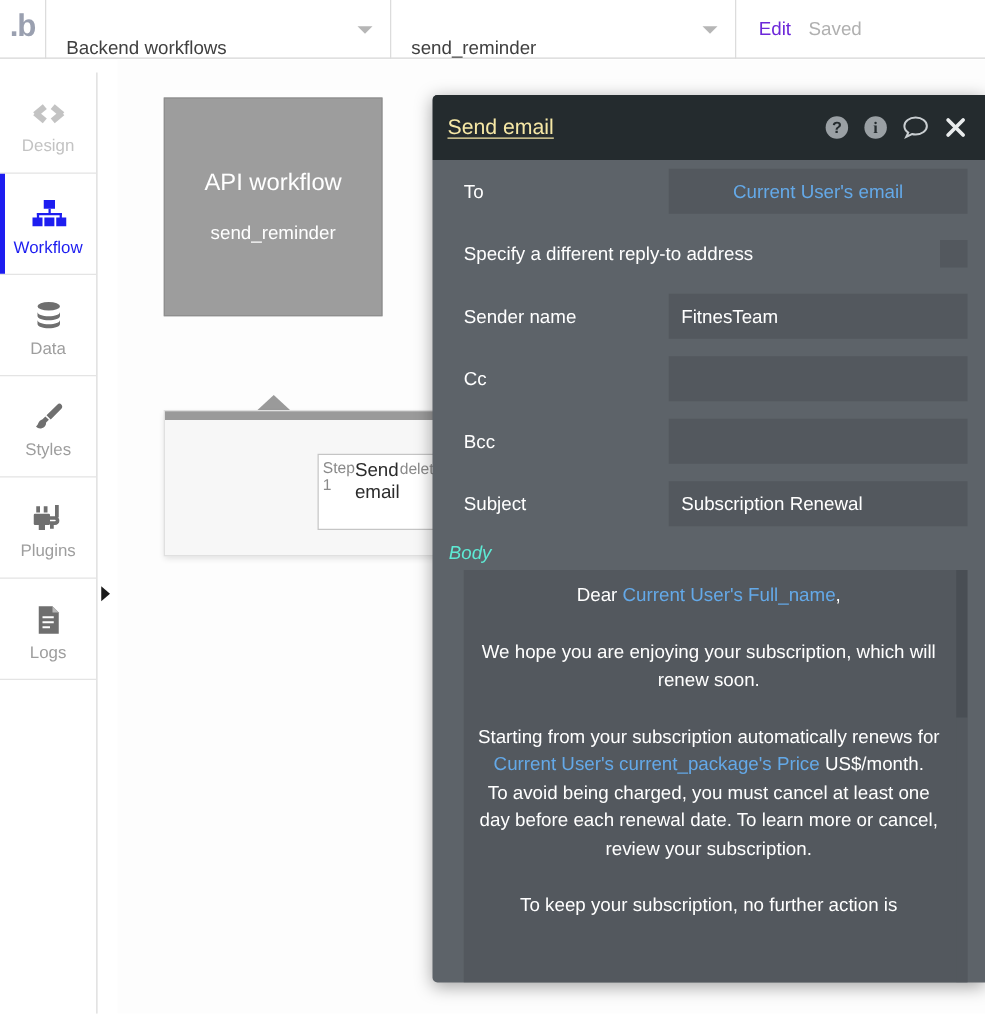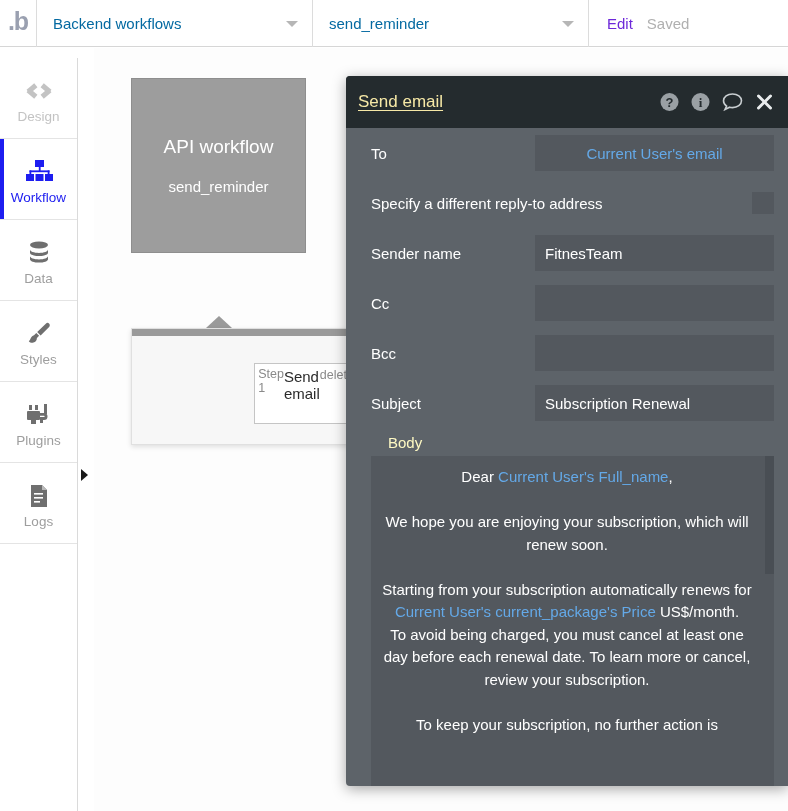--- a/index.html
+++ b/index.html
@@ -17,22 +17,22 @@
     background:#ffffff; border-bottom:1px solid #d6d6d6;
     display:flex; align-items:center;
   }
   .logo {
     width:36px; height:47px; display:flex; align-items:center; justify-content:center;
     color:#9aa0b0; font-size:25px; font-weight:700; letter-spacing:-1px;
     padding-bottom:3px;
   }
   .topdiv { width:1px; height:47px; background:#dcdcdc; }
   .select {
-    height:47px; display:flex; align-items:center; position:relative;
-    padding:0 26px 0 16px; color:#0369a1; font-size:15px;
+    height:47px; display:flex; align-items:flex-end; position:relative;
+    padding:0 26px 0 16px; color:#404040; font-size:15px;
   }
   .select-a { width:275px; }
   .select-b { width:275px; }
   .caret {
     position:absolute; right:14px; top:50%; margin-top:-2px;
     width:0; height:0; border-left:6px solid transparent; border-right:6px solid transparent;
     border-top:6px solid #b6b6b6;
   }
   .editlink { padding:0 14px 0 18px; font-size:15px; color:#6d28d9; height:47px; display:flex; align-items:center;}
   .savedtxt { font-size:15px; color:#b0b0b0; height:47px; display:flex; align-items:center;}
@@ -153,21 +153,21 @@
   .finput{
     flex:1; height:36px; background:#53585e; display:flex; align-items:center;
     padding:0 10px; font-size:15px; color:#ffffff;
   }
   .finput.blue{ color:#64a9e8; justify-content:center; }
   .fcheckwrap{ flex:1; display:flex; justify-content:flex-end; }
   .fcheck{ width:22px; height:22px; background:#53585e; }
   .flabel.wide{ flex:0 0 auto; }
 
   .bodylabel{
-    color:#fef9c3; font-size:15px; padding:6px 0 5px 42px;
+    color:#5eead4; font-size:15px; padding:6px 0 5px 13px;font-style:italic;
   }
   .bodyarea{
     margin:0 14px 0 25px; background:#53585e; height:330px;
     position:relative; overflow:hidden;
     padding:10px 22px 10px 11px;
     font-size:15px; color:#ffffff; line-height:22.5px;text-align:center;
   }
   .bodyarea p{ margin:0; }
   .bodyarea .sp{ height:22.5px; }
   .dyn{ color:#64a9e8; }

